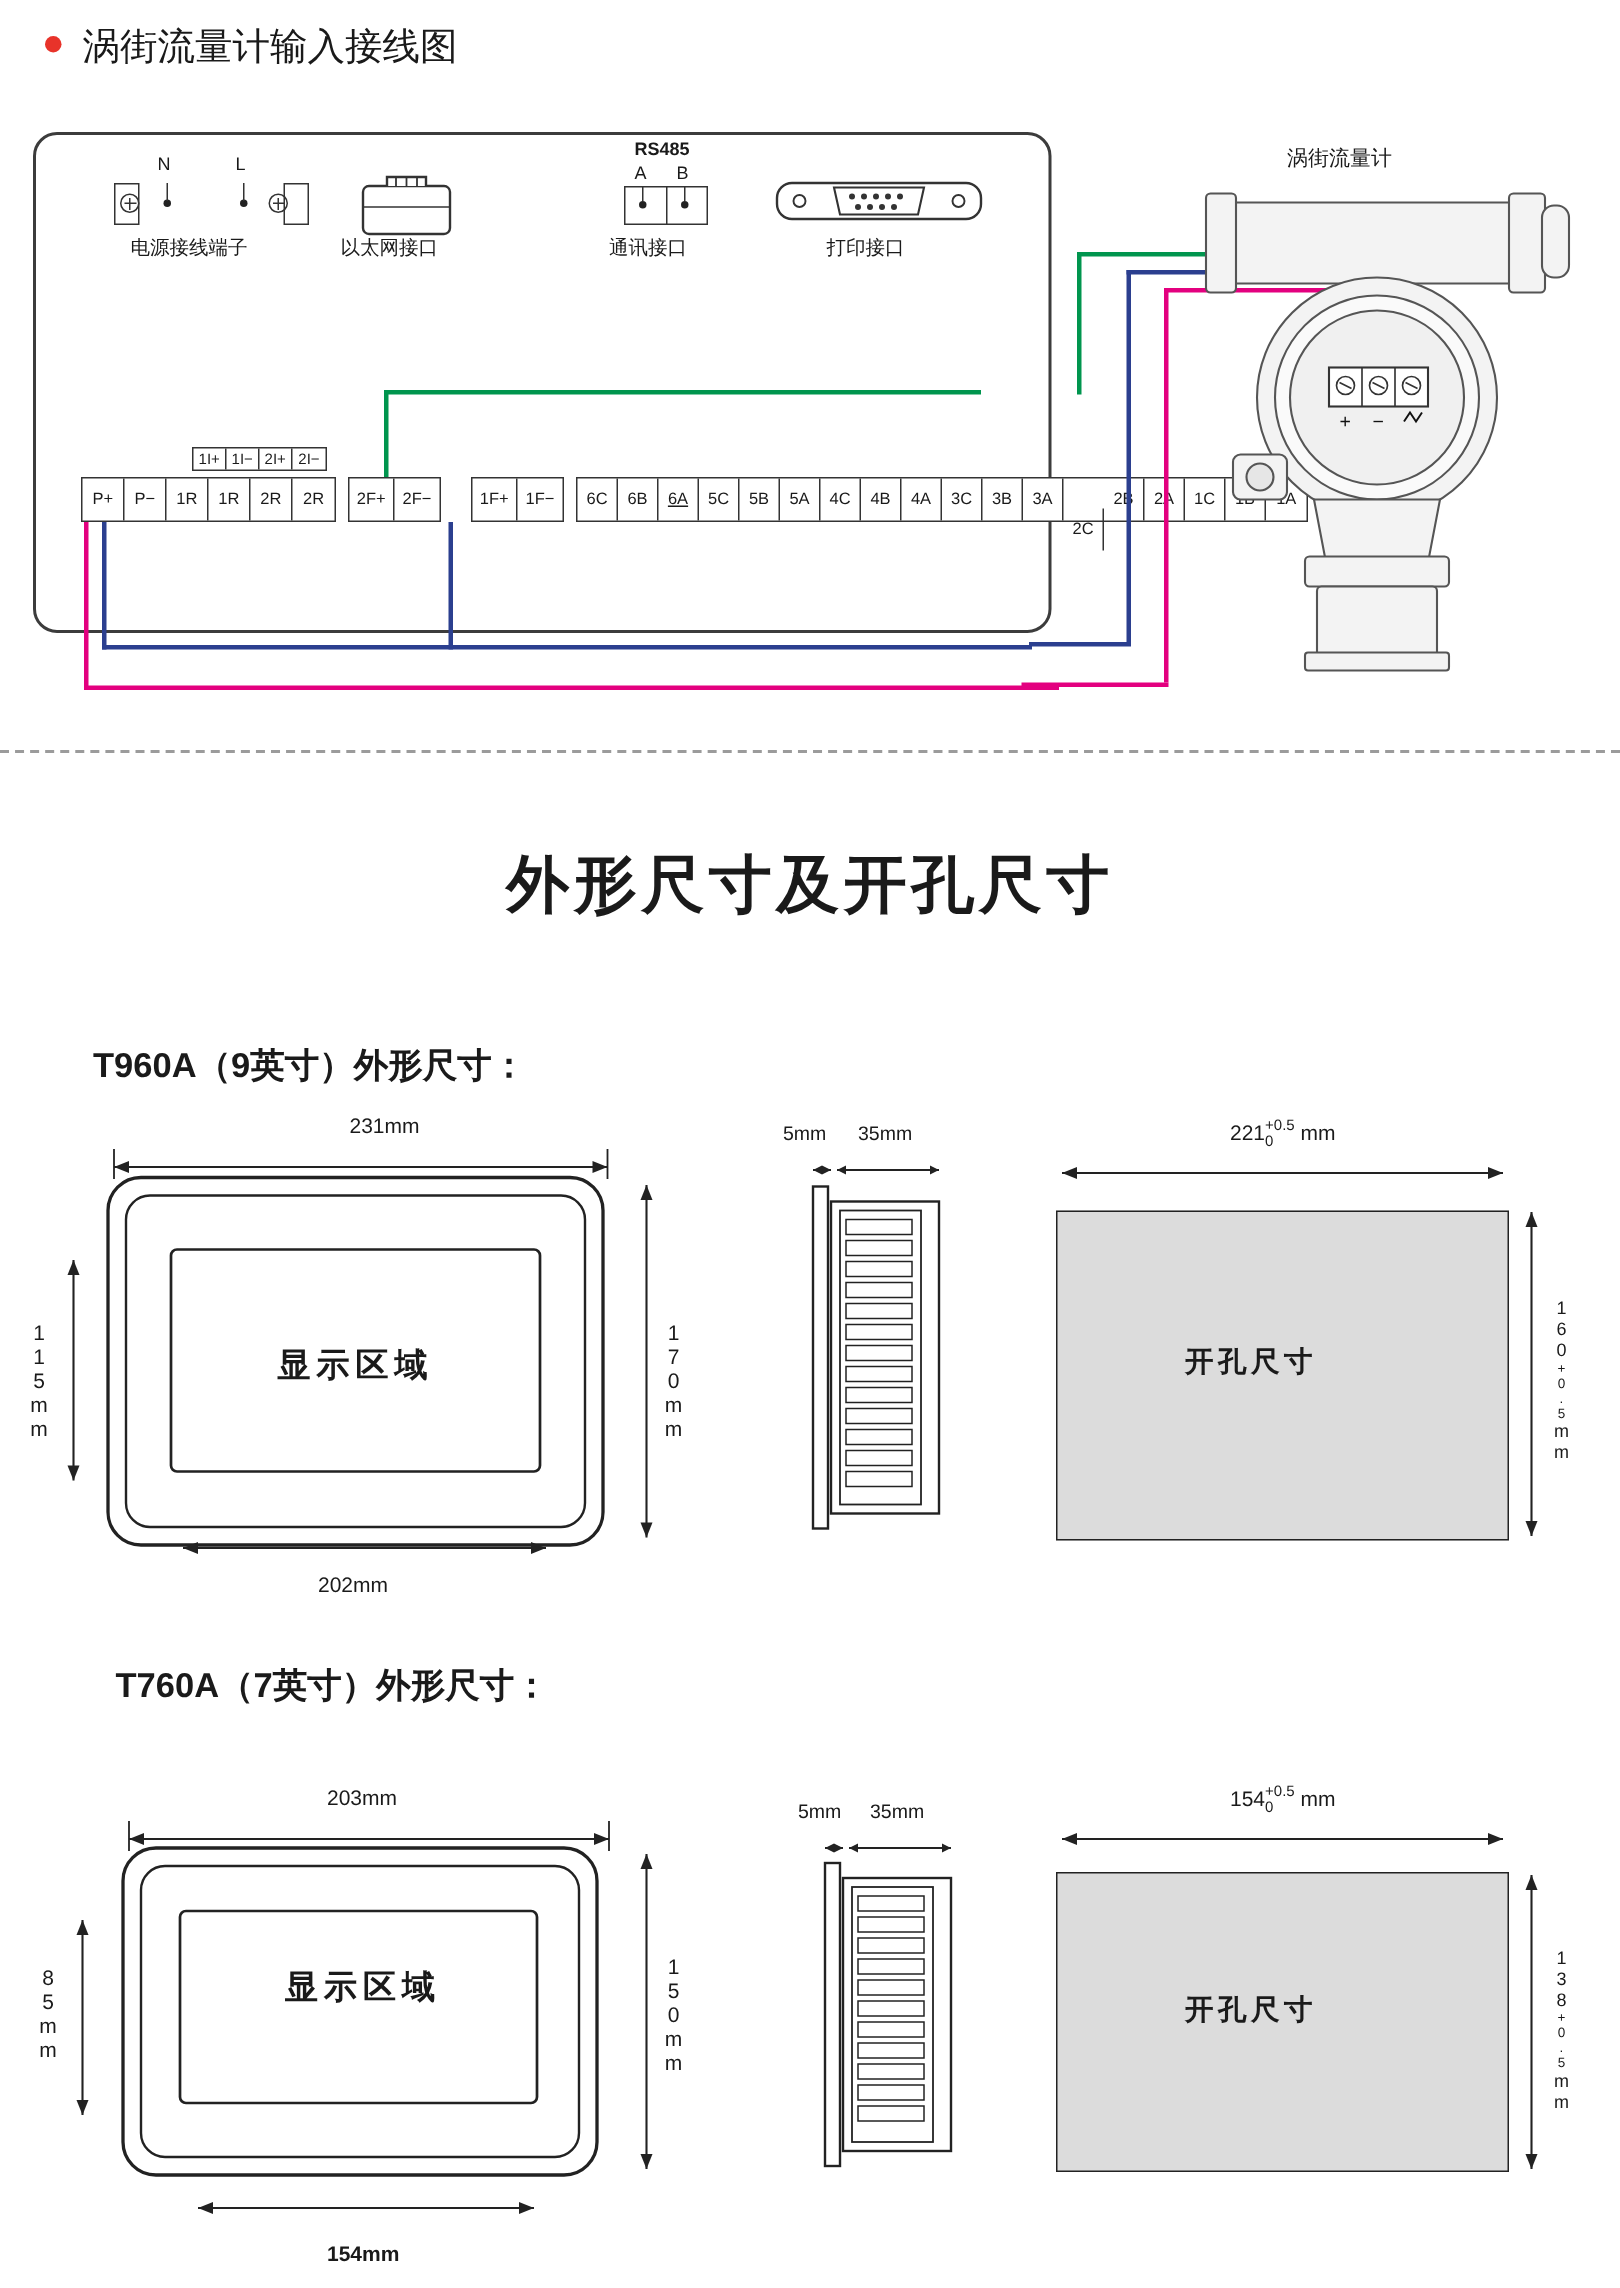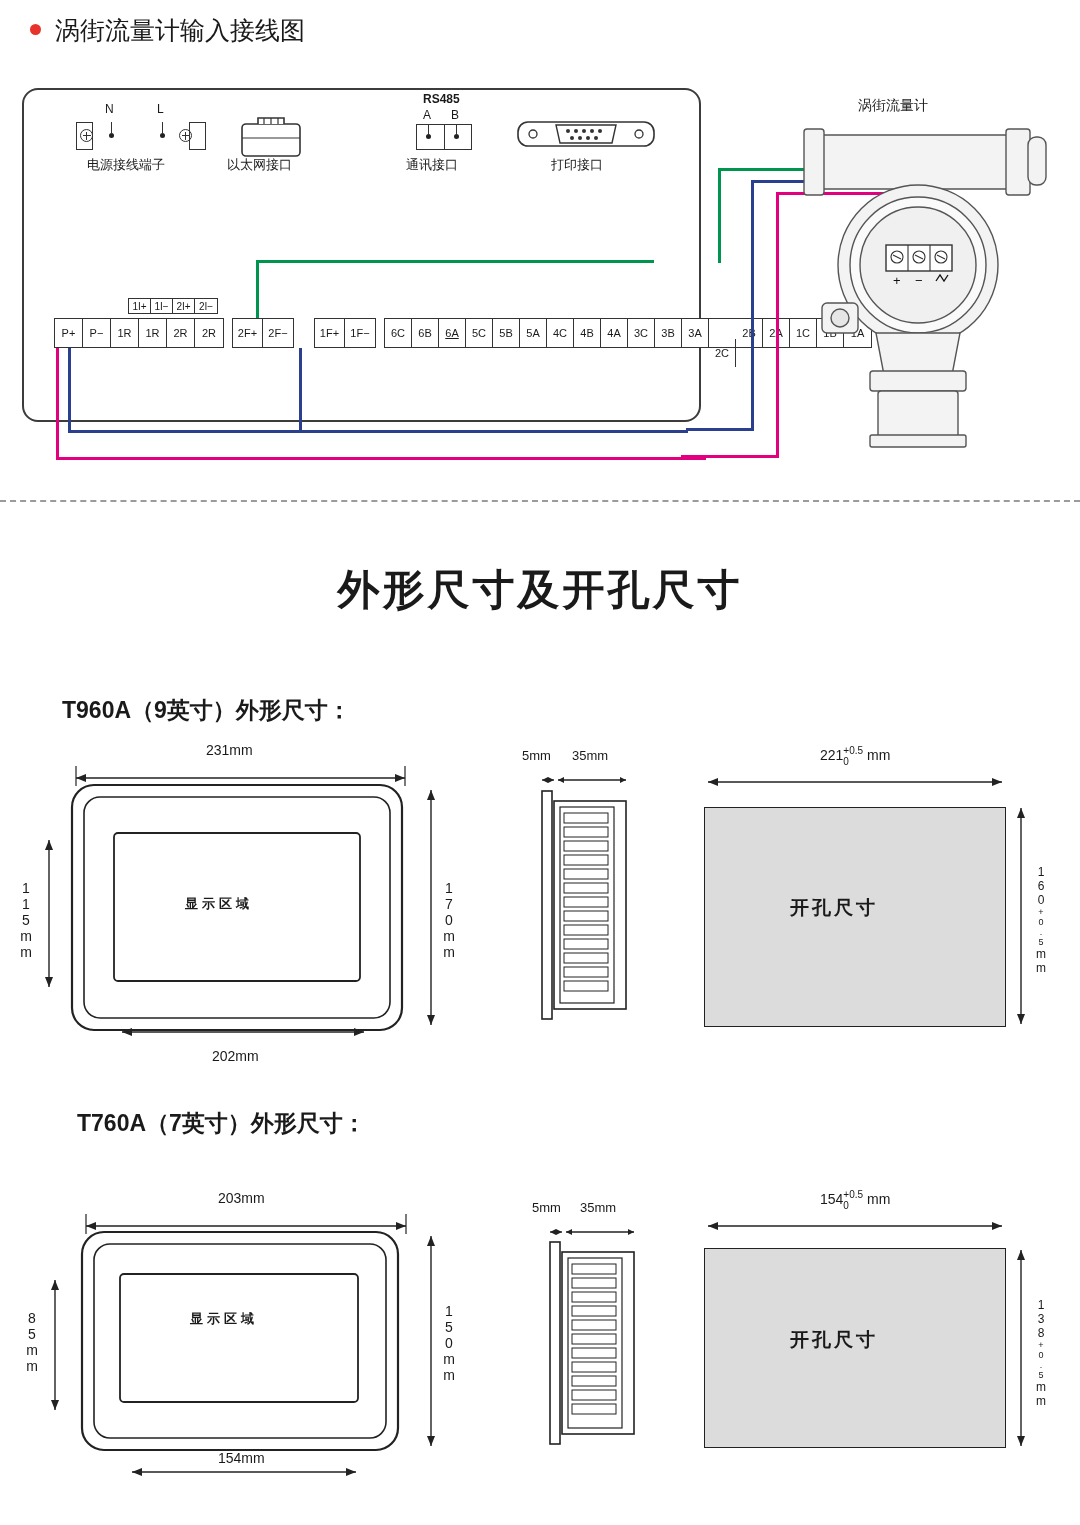--- a/index.html
+++ b/index.html
@@ -53,21 +53,21 @@
   }
   .big-title{
     position:absolute;left:0;top:562px;width:1080px;text-align:center;
     font-size:42px;font-weight:bold;letter-spacing:3px;
   }
   .model-title{position:absolute;font-size:23px;font-weight:bold;}
   .dimtext{position:absolute;font-size:14px;white-space:nowrap;}
   .dimtext.vert{writing-mode:vertical-rl;text-orientation:upright;}
   .holebox{position:absolute;background:#dcdcdc;border:1.6px solid #222;}
   .holelabel{position:absolute;font-size:19px;font-weight:bold;letter-spacing:3px;}
-  .disp{position:absolute;font-size:13px;font-weight:bold;letter-spacing:4px;font-family:Liberation Mono, monospace;}
+  .disp{position:absolute;font-size:22px;font-weight:bold;letter-spacing:4px;font-family:Liberation Mono, monospace;}
   .tolwrap{display:inline-block;vertical-align:middle;font-size:10px;line-height:1.05;text-align:left;}
 </style>
 </head>
 <body>
 
 <div class="bullet"></div>
 <div class="title-text">涡街流量计输入接线图</div>
 
 <div class="panel">
 
@@ -264,21 +264,21 @@
   </svg>
   <div class="disp" style="left:185px;top:895px;">显示区域</div>
 
   <svg width="345" height="26" style="position:absolute;left:68px;top:760px;">
     <line x1="8" y1="18" x2="337" y2="18" stroke="#222" stroke-width="1.4"></line>
     <path d="M8 18 l10 -4 v8 z" fill="#222"></path>
       <path d="M337 18 l-10 -4 v8 z" fill="#222"></path>
     <line x1="8" y1="6" x2="8" y2="26" stroke="#222" stroke-width="1.2"></line>
     <line x1="337" y1="6" x2="337" y2="26" stroke="#222" stroke-width="1.2"></line>
   </svg>
-  <div class="dimtext" style="left:206px;top:742px;">231mm</div>
+  <div class="dimtext" style="left:233px;top:742px;">231mm</div>
 
   <svg width="265" height="26" style="position:absolute;left:114px;top:1022px;">
     <line x1="8" y1="10" x2="250" y2="10" stroke="#222" stroke-width="1.4"></line>
     <path d="M8 10 l10 -4 v8 z" fill="#222"></path>
       <path d="M250 10 l-10 -4 v8 z" fill="#222"></path>
   </svg>
   <div class="dimtext" style="left:212px;top:1048px;">202mm</div>
 
   <svg width="26" height="255" style="position:absolute;left:418px;top:782px;">
     <line x1="13" y1="8" x2="13" y2="243" stroke="#222" stroke-width="1.4"></line>
@@ -368,21 +368,21 @@
     <line x1="8" y1="6" x2="8" y2="26" stroke="#222" stroke-width="1.2"></line>
     <line x1="328" y1="6" x2="328" y2="26" stroke="#222" stroke-width="1.2"></line>
   </svg>
   <div class="dimtext" style="left:218px;top:1190px;">203mm</div>
 
   <svg width="245" height="26" style="position:absolute;left:124px;top:1462px;">
     <line x1="8" y1="10" x2="232" y2="10" stroke="#222" stroke-width="1.4"></line>
     <path d="M8 10 l10 -4 v8 z" fill="#222"></path>
       <path d="M232 10 l-10 -4 v8 z" fill="#222"></path>
   </svg>
-  <div class="dimtext" style="left:218px;top:1450px;">154mm</div>
+  <div class="dimtext" style="left:218px;top:1494px;font-weight:bold;">154mm</div>
 
   <svg width="26" height="230" style="position:absolute;left:418px;top:1228px;">
     <line x1="13" y1="8" x2="13" y2="218" stroke="#222" stroke-width="1.4"></line>
     <path d="M13 8 l-4 10 h8 z" fill="#222"></path>
       <path d="M13 218 l-4 -10 h8 z" fill="#222"></path>
   </svg>
   <div class="dimtext vert" style="left:441px;top:1303px;">150mm</div>
 
   <svg width="26" height="148" style="position:absolute;left:42px;top:1272px;">
     <line x1="13" y1="8" x2="13" y2="138" stroke="#222" stroke-width="1.4"></line>

